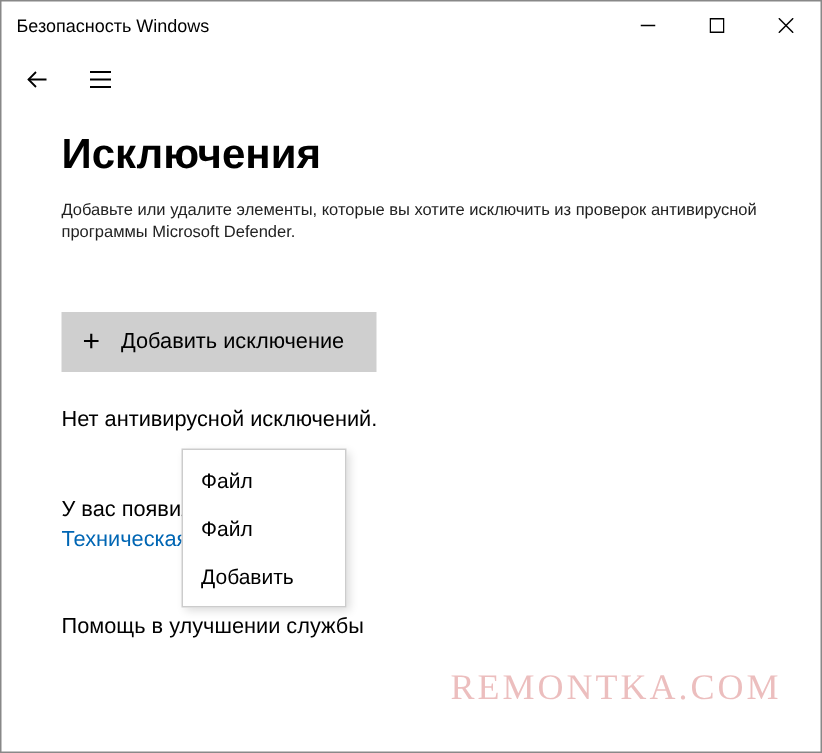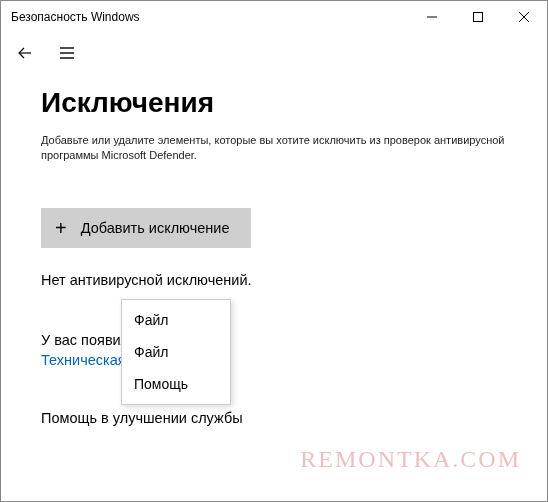--- a/index.html
+++ b/index.html
@@ -190,16 +190,16 @@
     <div>У вас появились вопросы?</div>
     <a class="link">Техническая поддержка</a>
   </div>
 
   <div class="help-heading">Помощь в улучшении службы</div>
 </div>
 
 <div class="context-menu">
   <div class="menu-item">Файл</div>
   <div class="menu-item">Файл</div>
-  <div class="menu-item">Помощь</div>
+  <div class="menu-item">Добавить</div>
 </div>
 
 <div class="watermark">REMONTKA.COM</div>
 
 </body></html>

